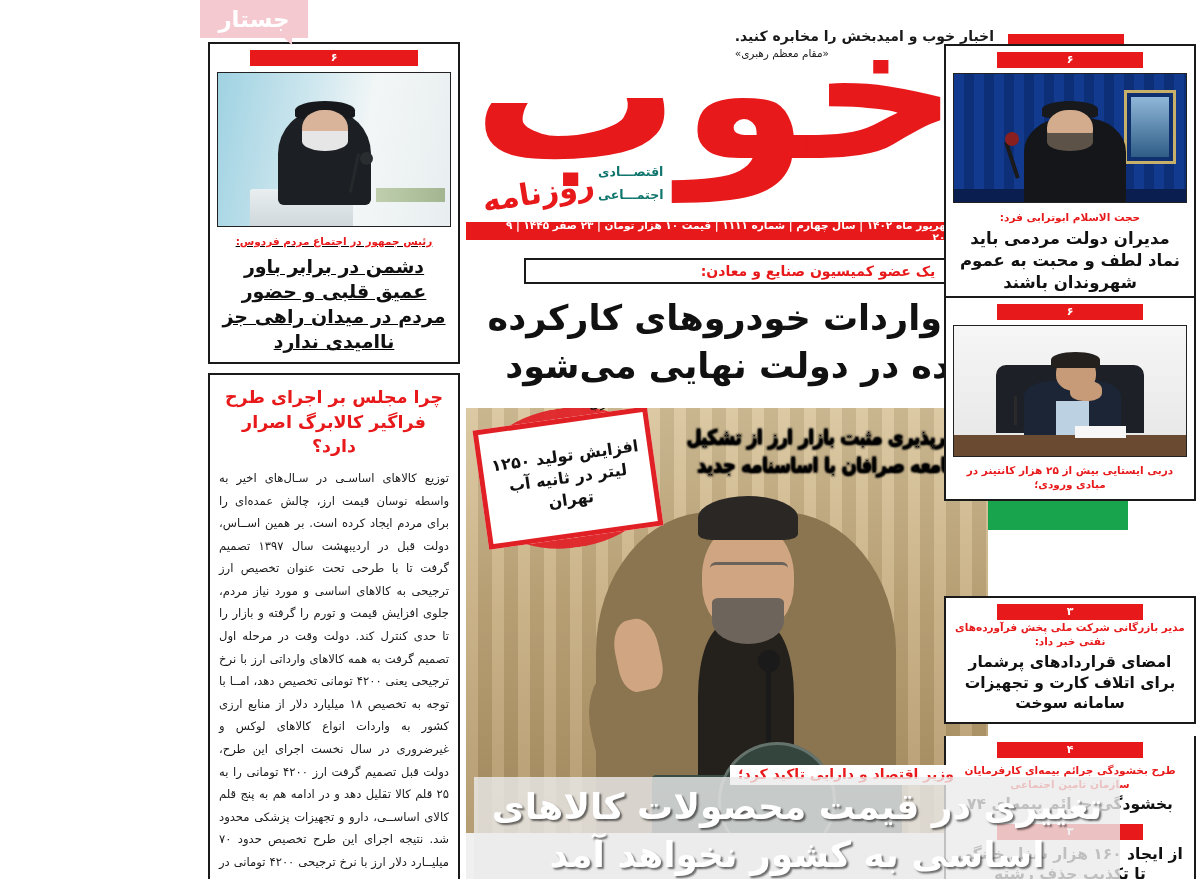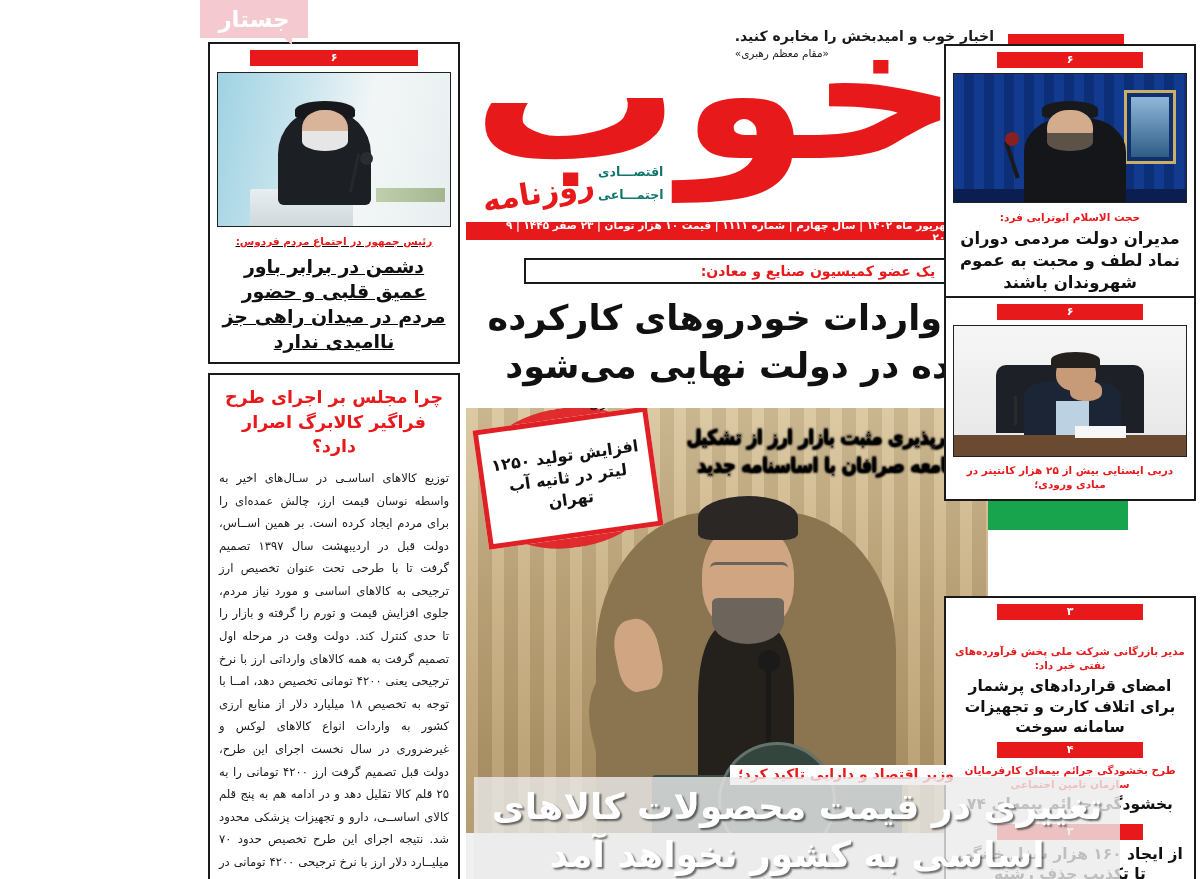--- a/index.html
+++ b/index.html
@@ -376,21 +376,21 @@
           </span>
         <span class="desk"></span>
         <span class="robe"></span>
         <span class="turban"></span>
         <span class="face"></span>
         <span class="beard"></span>
         <span class="mic"></span>
         <span class="micball"></span>
       </div>
       <div class="kicker" style="margin-top:7px">حجت الاسلام ابوترابی فرد:</div>
-      <div class="hl rt-hl-sm" style="margin-top:4px">مدیران دولت مردمی دوران نماد لطف و محبت به عموم شهروندان باشند</div>
+      <div class="hl rt-hl-sm" style="margin-top:4px">مدیران دولت مردمی باید نماد لطف و محبت به عموم شهروندان باشند</div>
     </div>
 
     <div class="rbox" style="position:absolute; right:0; top:296px; width:252px;">
       <div class="pagebadge">۶</div>
       <div class="photo photoC">
         <span class="wall"></span>
         <span class="chair"></span>
         <span class="suit"></span>
         <span class="shirt"></span>
         <span class="face"></span>
@@ -398,21 +398,21 @@
         <span class="hand"></span>
         <span class="desk"></span>
         <span class="paper"></span>
         <span class="mic"></span>
       </div>
       <div class="kicker" style="margin-top:6px">دربی ایستایی بیش از ۲۵ هزار کانتینر در مبادی ورودی؛</div>
     </div>
 
     <div class="rbox" style="position:absolute; right:0; top:596px; width:252px;">
       <div class="pagebadge">۳</div>
-      <div class="kicker" style="margin-top:24px">مدیر بازرگانی شرکت ملی پخش فرآورده‌های نفتی خبر داد:</div>
+      <div class="kicker" style="margin-top:0">مدیر بازرگانی شرکت ملی پخش فرآورده‌های نفتی خبر داد:</div>
       <div class="hl rt-hl-xs" style="margin-top:4px">امضای قراردادهای پرشمار برای اتلاف کارت و تجهیزات سامانه سوخت</div>
     </div>
 
     <div class="rbox" style="position:absolute; right:0; top:736px; width:252px; border-top:none;">
       <div class="pagebadge">۴</div>
       <div class="kicker" style="margin-top:5px">طرح بخشودگی جرائم بیمه‌ای کارفرمایان سازمان تامین اجتماعی</div>
       <div class="hl rt-hl-xs" style="margin-top:3px">بخشودگی جرائم بیمه‌ای ۷۴ هزار کارفرما</div>
     </div>
 
     <div class="rbox" style="position:absolute; right:0; top:818px; width:252px; border-top:none;">

